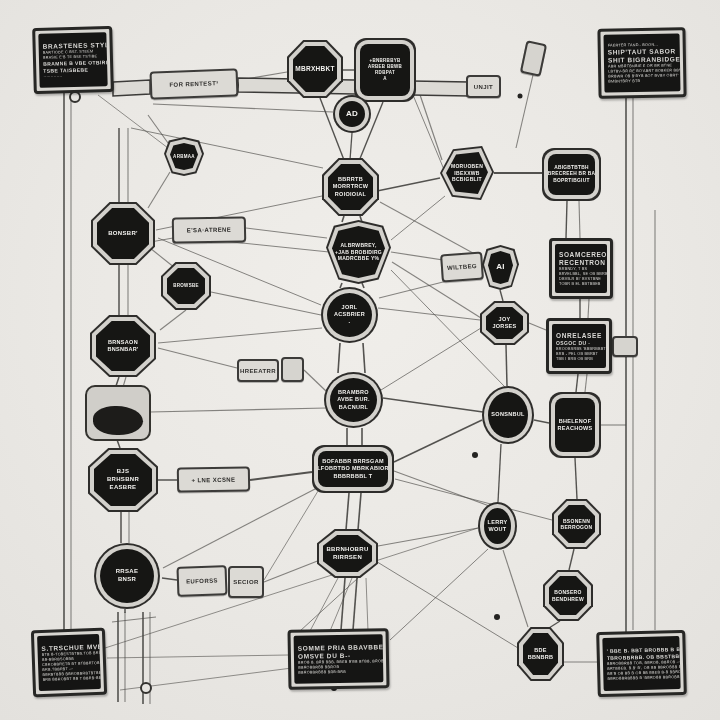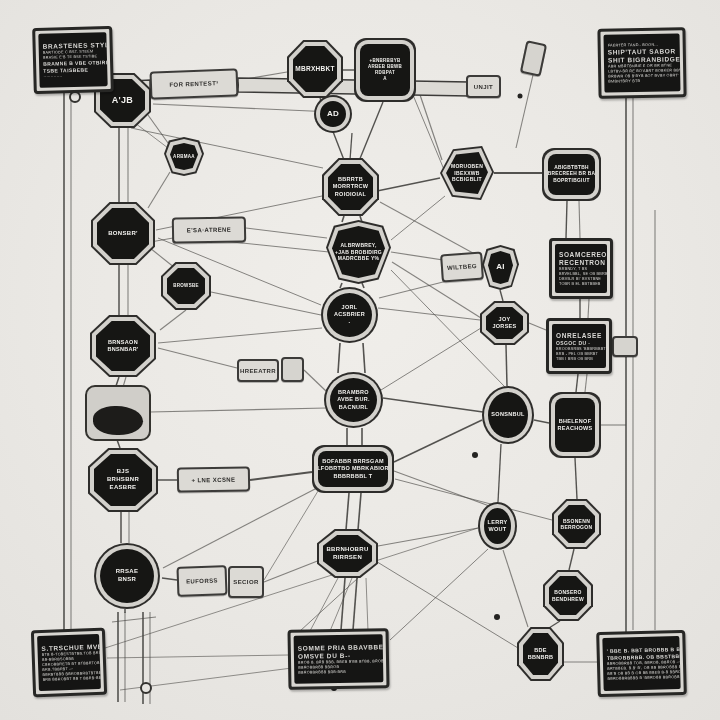--- a/index.html
+++ b/index.html
@@ -199,26 +199,20 @@
       <span>EUFORSS</span>
     </div>
     <div class="pill" style="left: 228px; top: 566px; width: 36px; height: 32px; transform: rotate(0deg);">
       <span>SECIOR</span>
     </div>
     <div class="pill" style="left: 441px; top: 253px; width: 42px; height: 28px; transform: rotate(-4deg);">
       <span>WILTBEG</span>
     </div>
     <div class="pill flag" style="left: 612px; top: 336px; width: 26px; height: 21px; transform: rotate(0deg);"></div>
     <div class="pill flag" style="left: 523px; top: 42px; width: 21px; height: 33px; transform: rotate(12deg);"></div>
-    <div class="nlayer n-outer s-oct" style="left: 94px; top: 73px; width: 57px; height: 55px;">
-      <div class="n-rim s-oct"></div>
-      <div class="n-core s-oct inner" style="font-size: 9px;">
-        <span>A'JB</span>
-      </div>
-    </div>
     <div class="nlayer n-outer s-shield" style="left: 164px; top: 137px; width: 40px; height: 39px;">
       <div class="n-rim s-shield"></div>
       <div class="n-core s-shield inner" style="font-size: 4.5px;">
         <span>ARBMAA</span>
       </div>
     </div>
     <div class="nlayer n-outer s-oct" style="left: 91px; top: 202px; width: 64px; height: 63px;">
       <div class="n-rim s-oct"></div>
       <div class="n-core s-oct inner" style="font-size: 6px;">
         <span>BONSBR'</span>
@@ -263,21 +257,21 @@
     </div>
     <div class="nlayer n-outer s-rounded" style="left: 354px; top: 38px; width: 62px; height: 64px;">
       <div class="n-rim s-rounded"></div>
       <div class="n-core s-rounded inner" style="font-size: 4.5px;">
         <span>+BNBRBBYB</span>
         <span>ARBEB BBWB</span>
         <span>RDBPAT</span>
         <span>A</span>
       </div>
     </div>
-    <div class="nlayer n-outer s-circle" style="left: 314px; top: 95px; width: 38px; height: 38px;">
+    <div class="nlayer n-outer s-circle" style="left: 333px; top: 95px; width: 38px; height: 38px;">
       <div class="n-rim s-circle"></div>
       <div class="n-core s-circle inner" style="font-size: 8px;">
         <span>AD</span>
       </div>
     </div>
     <div class="nlayer n-outer s-oct" style="left: 322px; top: 158px; width: 57px; height: 58px;">
       <div class="n-rim s-oct"></div>
       <div class="n-core s-oct inner" style="font-size: 5.5px;">
         <span>BBRRTB</span>
         <span>MORRTRCW</span>

